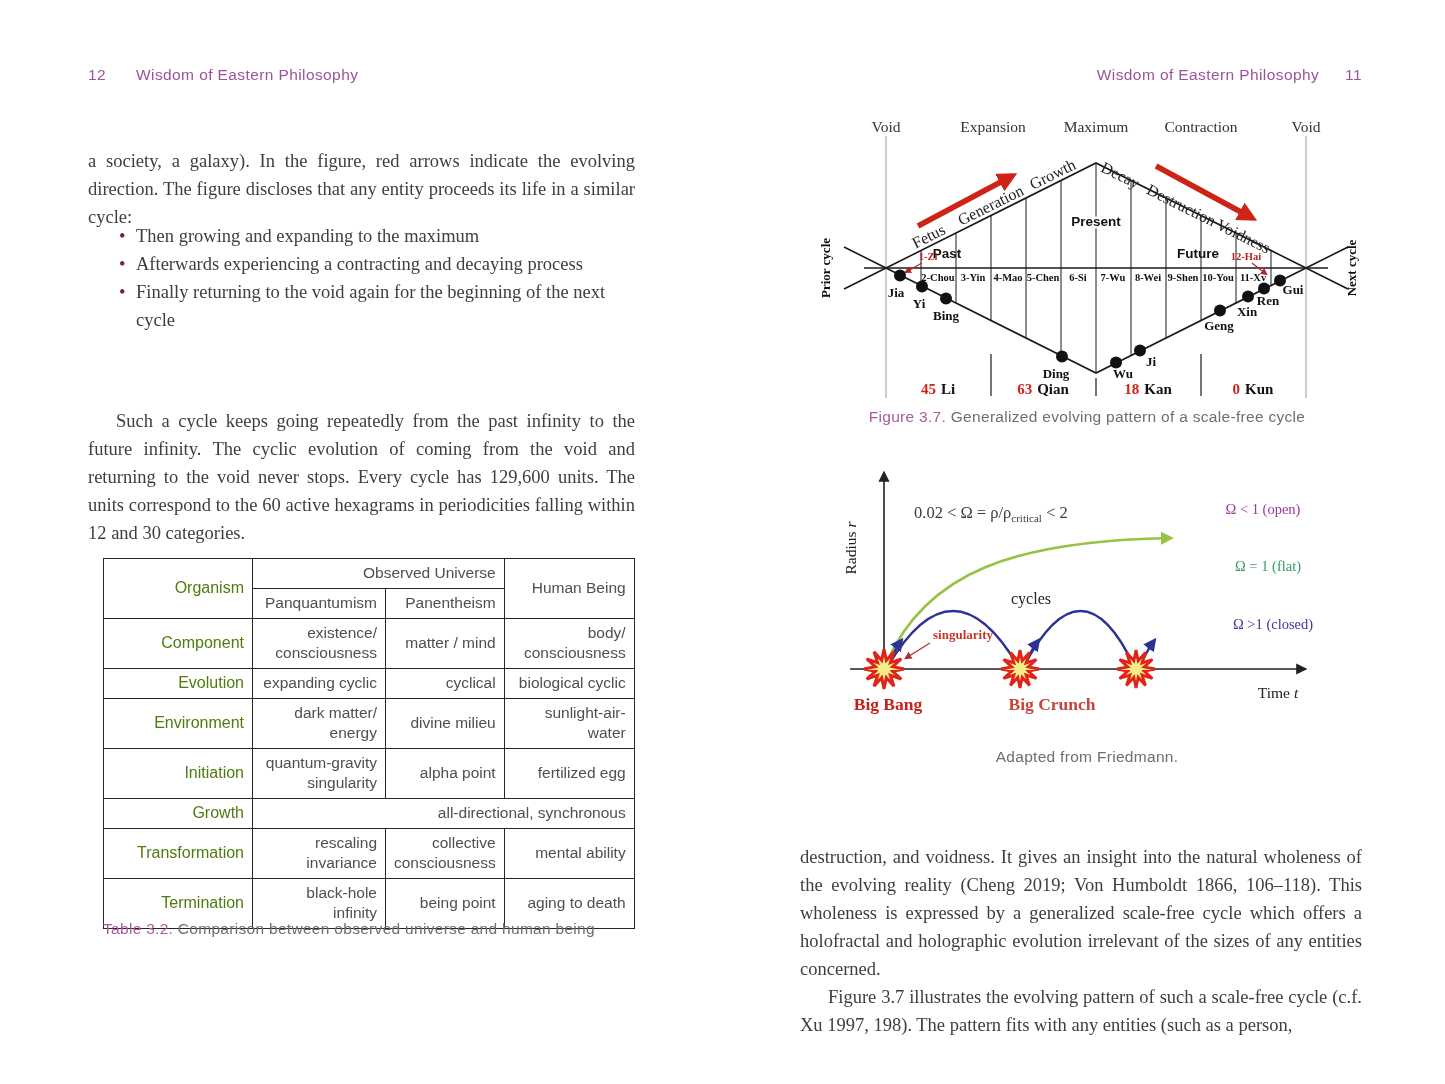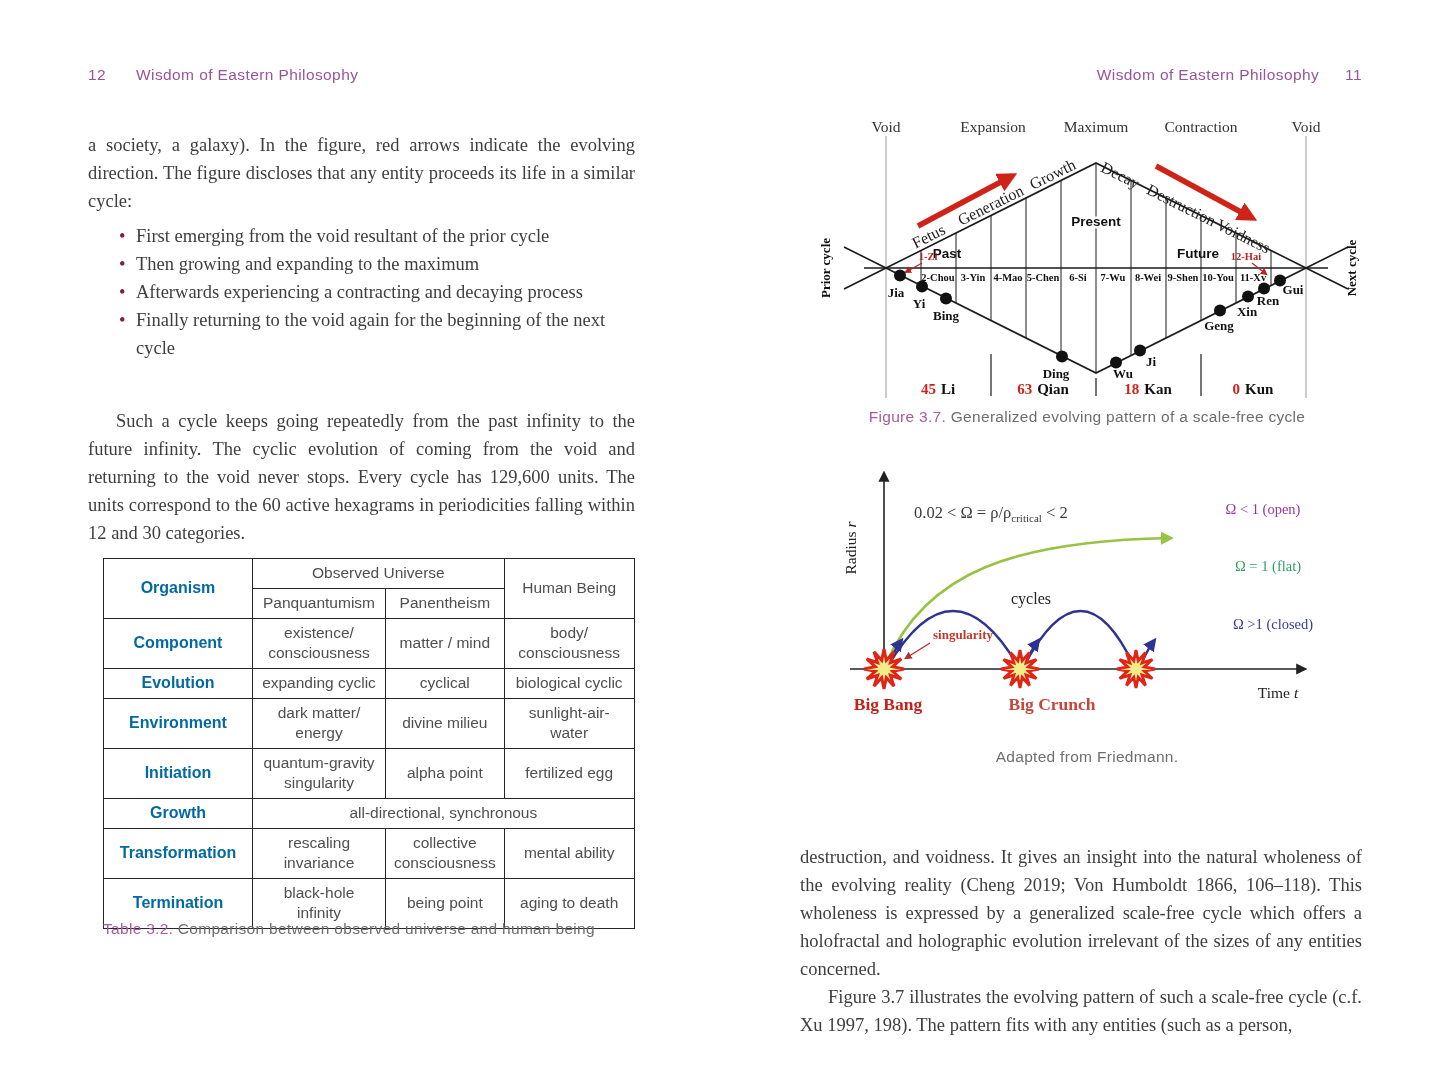--- a/index.html
+++ b/index.html
@@ -18,22 +18,22 @@
   .body-para{font-size:18.5px;line-height:28px;text-align:justify;position:absolute;left:0;right:0;}
   .indent{text-indent:28px;}
   .bullets{position:absolute;left:30px;right:6px;list-style:none;margin:0;padding:0 0 0 18px;
            font-size:18.5px;line-height:28px;}
   .bullets li{position:relative;margin:0;}
   .bullets li::before{content:"\2022";position:absolute;left:-17px;color:#7a2040;}
   
   .cmp-table{position:absolute;top:530px;left:15px;border-collapse:collapse;table-layout:fixed;
              font-family:"Liberation Sans",sans-serif;font-size:15.5px;color:#4f4f4f;}
   .cmp-table td,.cmp-table th{border:1.6px solid #262626;padding:4px 8px 5px 8px;
-             vertical-align:middle;text-align:center;line-height:20px;font-weight:normal;}
-  .cmp-table .rowlab{color:#0369a1;font-weight:bold;font-size:16px;}
+             vertical-align:middle;text-align:right;line-height:20px;font-weight:normal;}
+  .cmp-table .rowlab{color:#4d7c0f;font-weight:normal;font-size:16px;}
   .cap{position:absolute;left:12px;right:0;font-family:"Liberation Sans",sans-serif;
        font-size:15.5px;color:#6e6e6e;letter-spacing:.3px;}
   .cap .cap-label{color:#a85b9d;}
   .cap-table{top:892px;left:15px;}
   .cap-center{text-align:center;}
   .fig{position:absolute;left:0;}
   svg text{font-family:"Liberation Serif",serif;}
   .halo{paint-order:stroke;stroke:#ffffff;stroke-width:5px;}
   .sans-b{font-family:"Liberation Sans",sans-serif;font-weight:bold;}
 </style>
@@ -41,24 +41,23 @@
 <body>
 
 <div class="sheet">
 
   <div class="page page-left">
     <div class="running-head head-left">
       <span class="folio">12</span>
       <span class="title">Wisdom of Eastern Philosophy</span>
     </div>
 
-    <p class="body-para" style="top:84px;">a society, a galaxy). In the figure, red arrows indicate the evolving direction. The figure discloses that any entity proceeds its life in a similar cycle:</p>
+    <p class="body-para" style="top:100px;">a society, a galaxy). In the figure, red arrows indicate the evolving direction. The figure discloses that any entity proceeds its life in a similar cycle:</p>
 
     <ul class="bullets" style="top:194px;">
-      <li>First emerging from the void resultant of the prior cycle</li>
       <li>Then growing and expanding to the maximum</li>
       <li>Afterwards experiencing a contracting and decaying process</li>
       <li>Finally returning to the void again for the beginning of the next cycle</li>
     </ul>
 
     <p class="body-para indent" style="top:360px;">Such a cycle keeps going repeatedly from the past infinity to the future infinity. The cyclic evolution of coming from the void and returning to the void never stops. Every cycle has 129,600 units. The units correspond to the 60 active hexagrams in periodicities falling within 12 and 30 categories.</p>
 
     <table class="cmp-table">
       <colgroup>
           <col style="width:149px">

